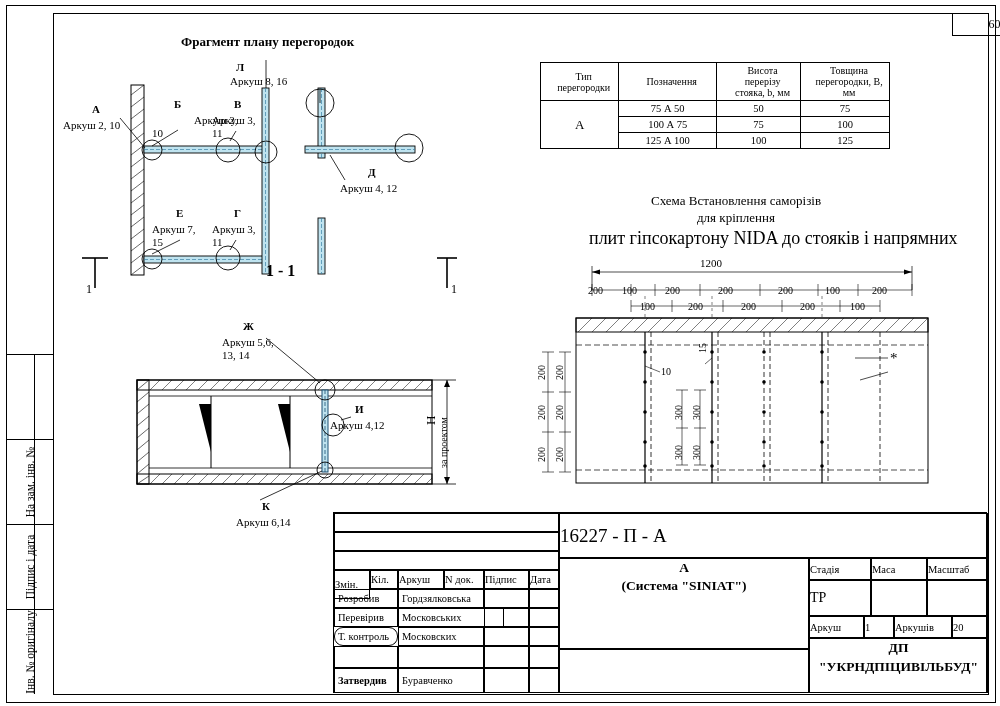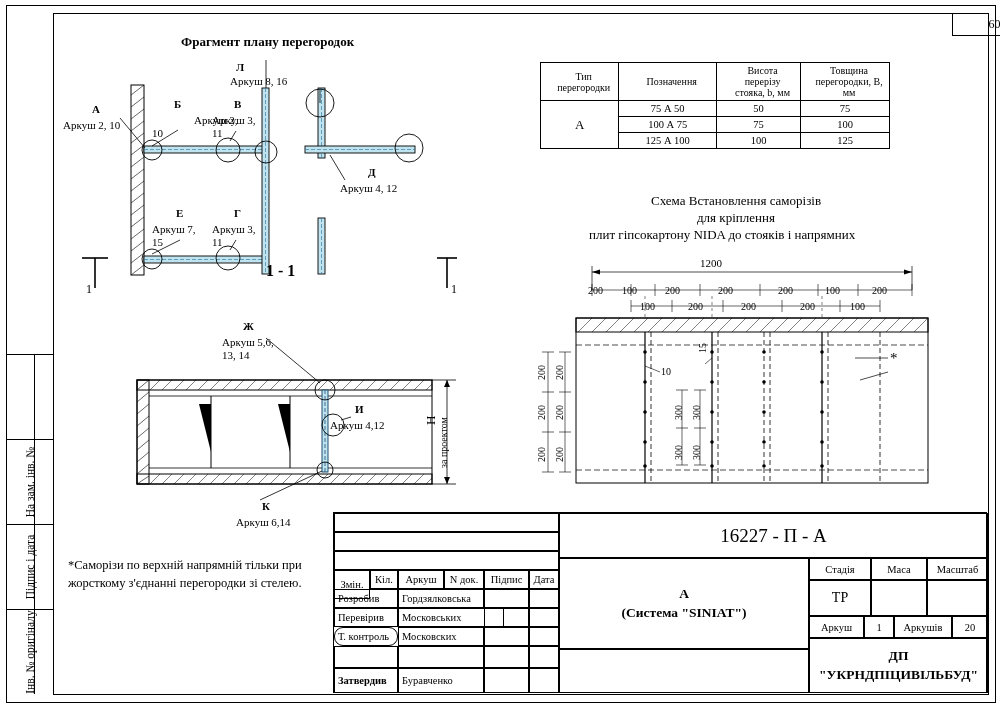--- a/index.html
+++ b/index.html
@@ -111,21 +111,21 @@
   }
   .tb .cell {
     position: absolute;
     box-sizing: border-box;
     border: 0.9px solid #000;
     font-size: 10.5px;
     display: flex;
     align-items: center;
     padding-left: 3px;
   }
-  .tb .cell.c { justify-content: center; padding-left: 0; text-align: center;}
+  .tb .cell.c { padding-left: 0; text-align: center;}
   .tb .big {
     font-size: 19px;
     font-weight: normal;
   }
   .tb .med { font-size: 13.5px; font-weight: bold; }
 
   svg { position: absolute; left: 0; top: 0; overflow: visible; }
 
   .note {
     position: absolute;
@@ -389,21 +389,20 @@
 
   <div class="lbl b" style="left:355px; top:403px;">И</div>
   <div class="lbl" style="left:330px; top:419px;">Аркуш 4,12</div>
 
   <div class="lbl b" style="left:262px; top:500px;">К</div>
   <div class="lbl" style="left:236px; top:516px;">Аркуш 6,14</div>
 
   <div class="lbl" style="left:424px; top:425px; transform:rotate(-90deg); transform-origin:left top; font-size:13px;">Н</div>
   <div class="lbl" style="left:438px; top:468px; transform:rotate(-90deg); transform-origin:left top; font-size:10px;">за проектом</div>
 
-  <div class="note">*Саморізи по верхній напрямній тільки  при жорсткому з'єднанні перегородки зі стелею.</div>
 
   <table class="spec" style="left:540px; top:62px; width:350px;">
     <tbody>
         <tr>
       <th style="width:68px;">Тип перегородки</th>
       <th style="width:105px;">Позначення</th>
       <th style="width:92px;">Висота перерізу стояка, b, мм</th>
       <th style="width:85px;">Товщина перегородки, В, мм</th>
     </tr>
     <tr>
@@ -420,21 +419,21 @@
     <tr>
       <td>125 А 100</td>
       <td>100</td>
       <td>125</td>
     </tr>
   </tbody>
     </table>
 
   <div class="lbl" style="left:651px; top:194px; font-size:13px;">Схема Встановлення саморізів</div>
   <div class="lbl" style="left:697px; top:211px; font-size:13px;">для кріплення</div>
-  <div class="lbl" style="left:589px; top:228px; font-size:13px;">плит гіпсокартону NIDA до стояків і напрямних</div>
+  <div class="lbl" style="left:589px; top:228px; font-size:18px;">плит гіпсокартону NIDA до стояків і напрямних</div>
 
   <svg width="1000" height="706">
 
     <rect x="576" y="318" width="352" height="165" fill="none" stroke="#000" stroke-width="1"></rect>
 
     <rect x="576" y="318" width="352" height="14" fill="none" stroke="#000" stroke-width="1"></rect>
     <g stroke="#000" stroke-width="0.5">
       <line x1="578" y1="332" x2="592" y2="318"></line>
         <line x1="592" y1="332" x2="606" y2="318"></line>
       <line x1="606" y1="332" x2="620" y2="318"></line>

